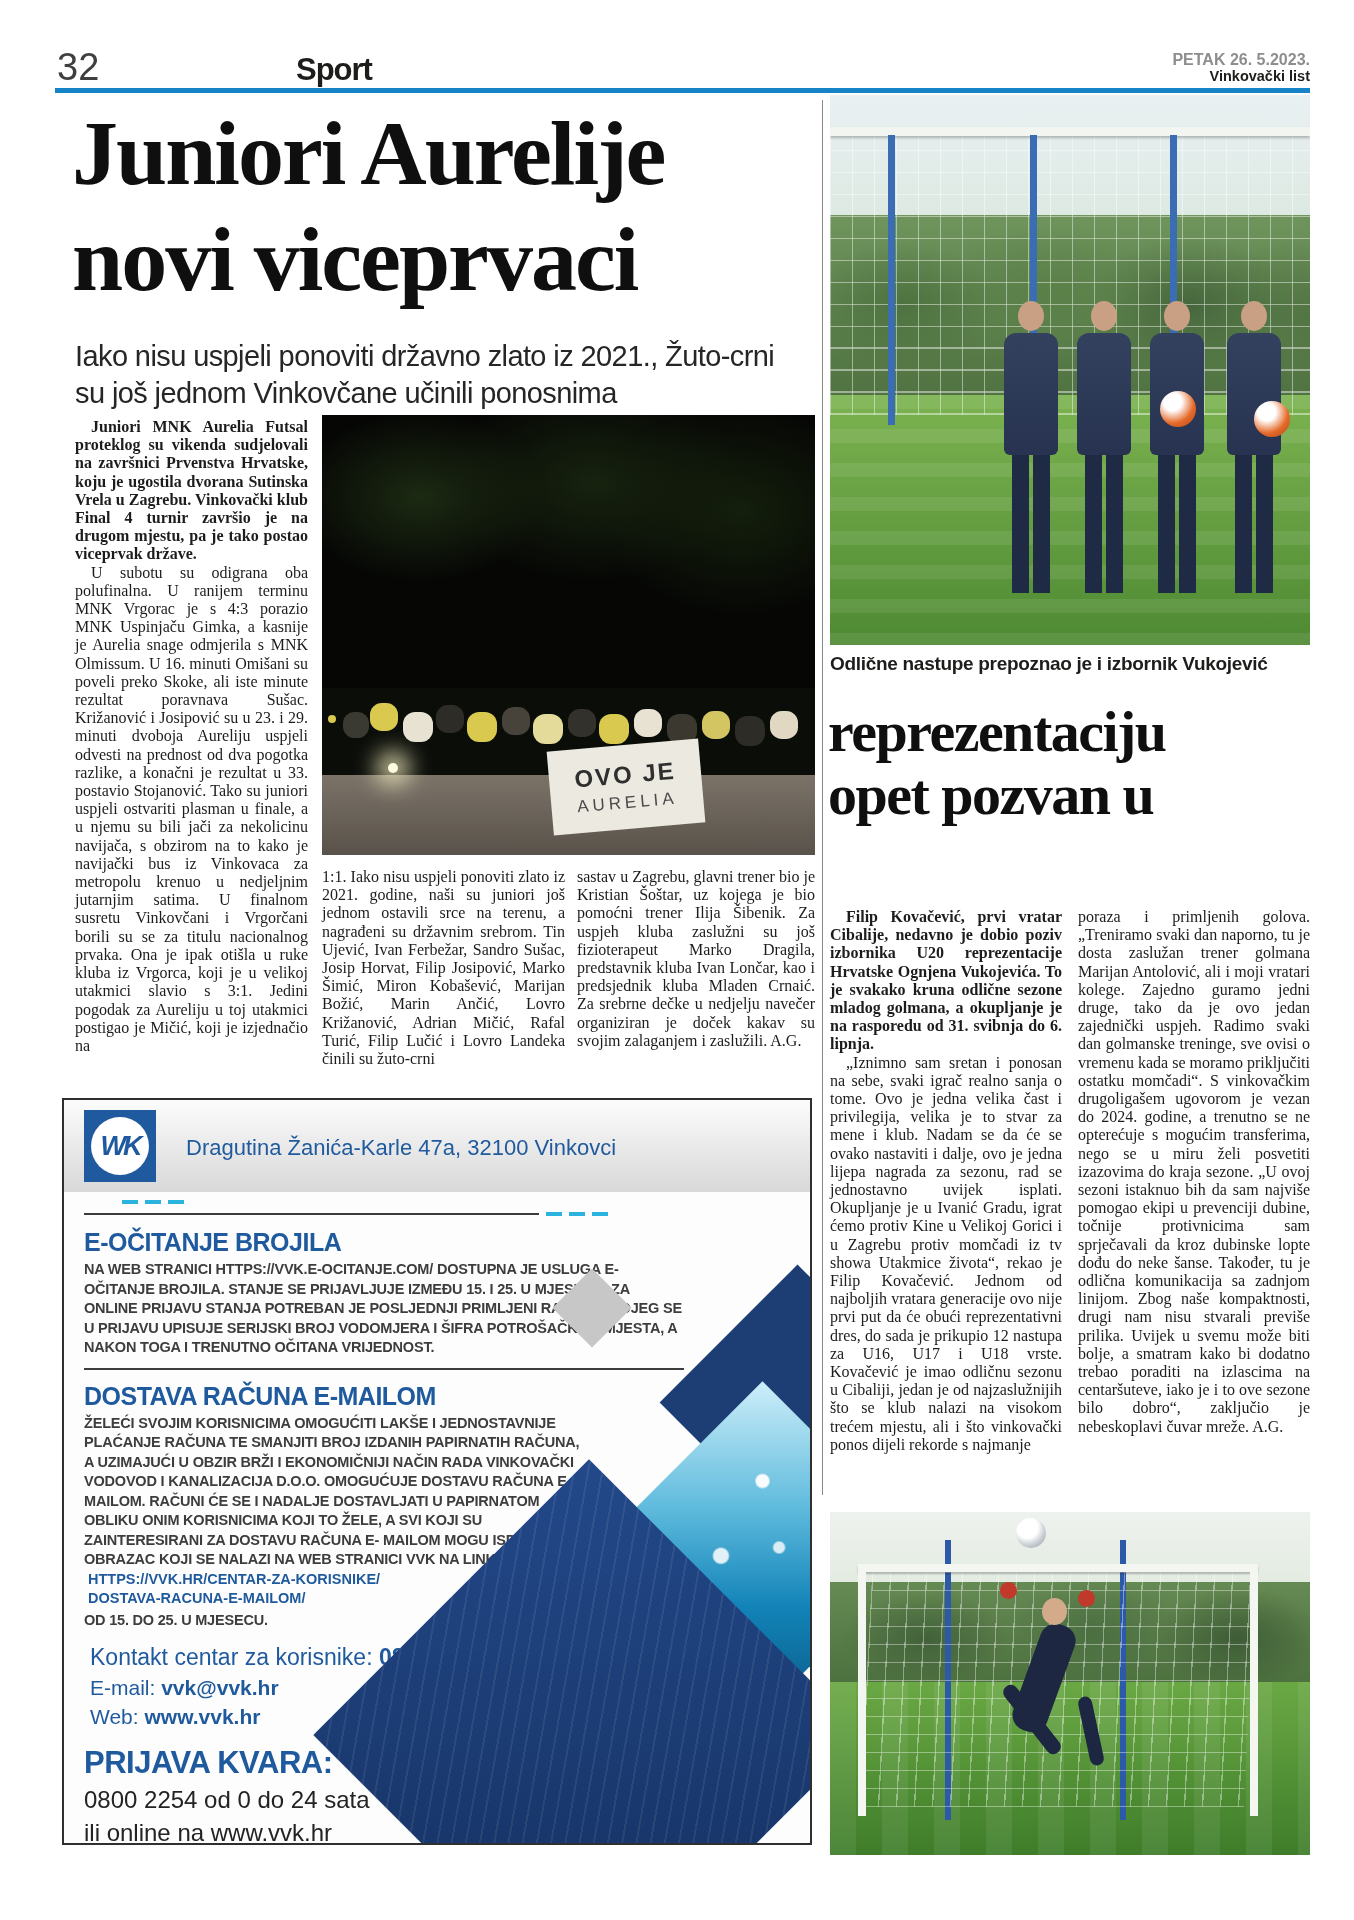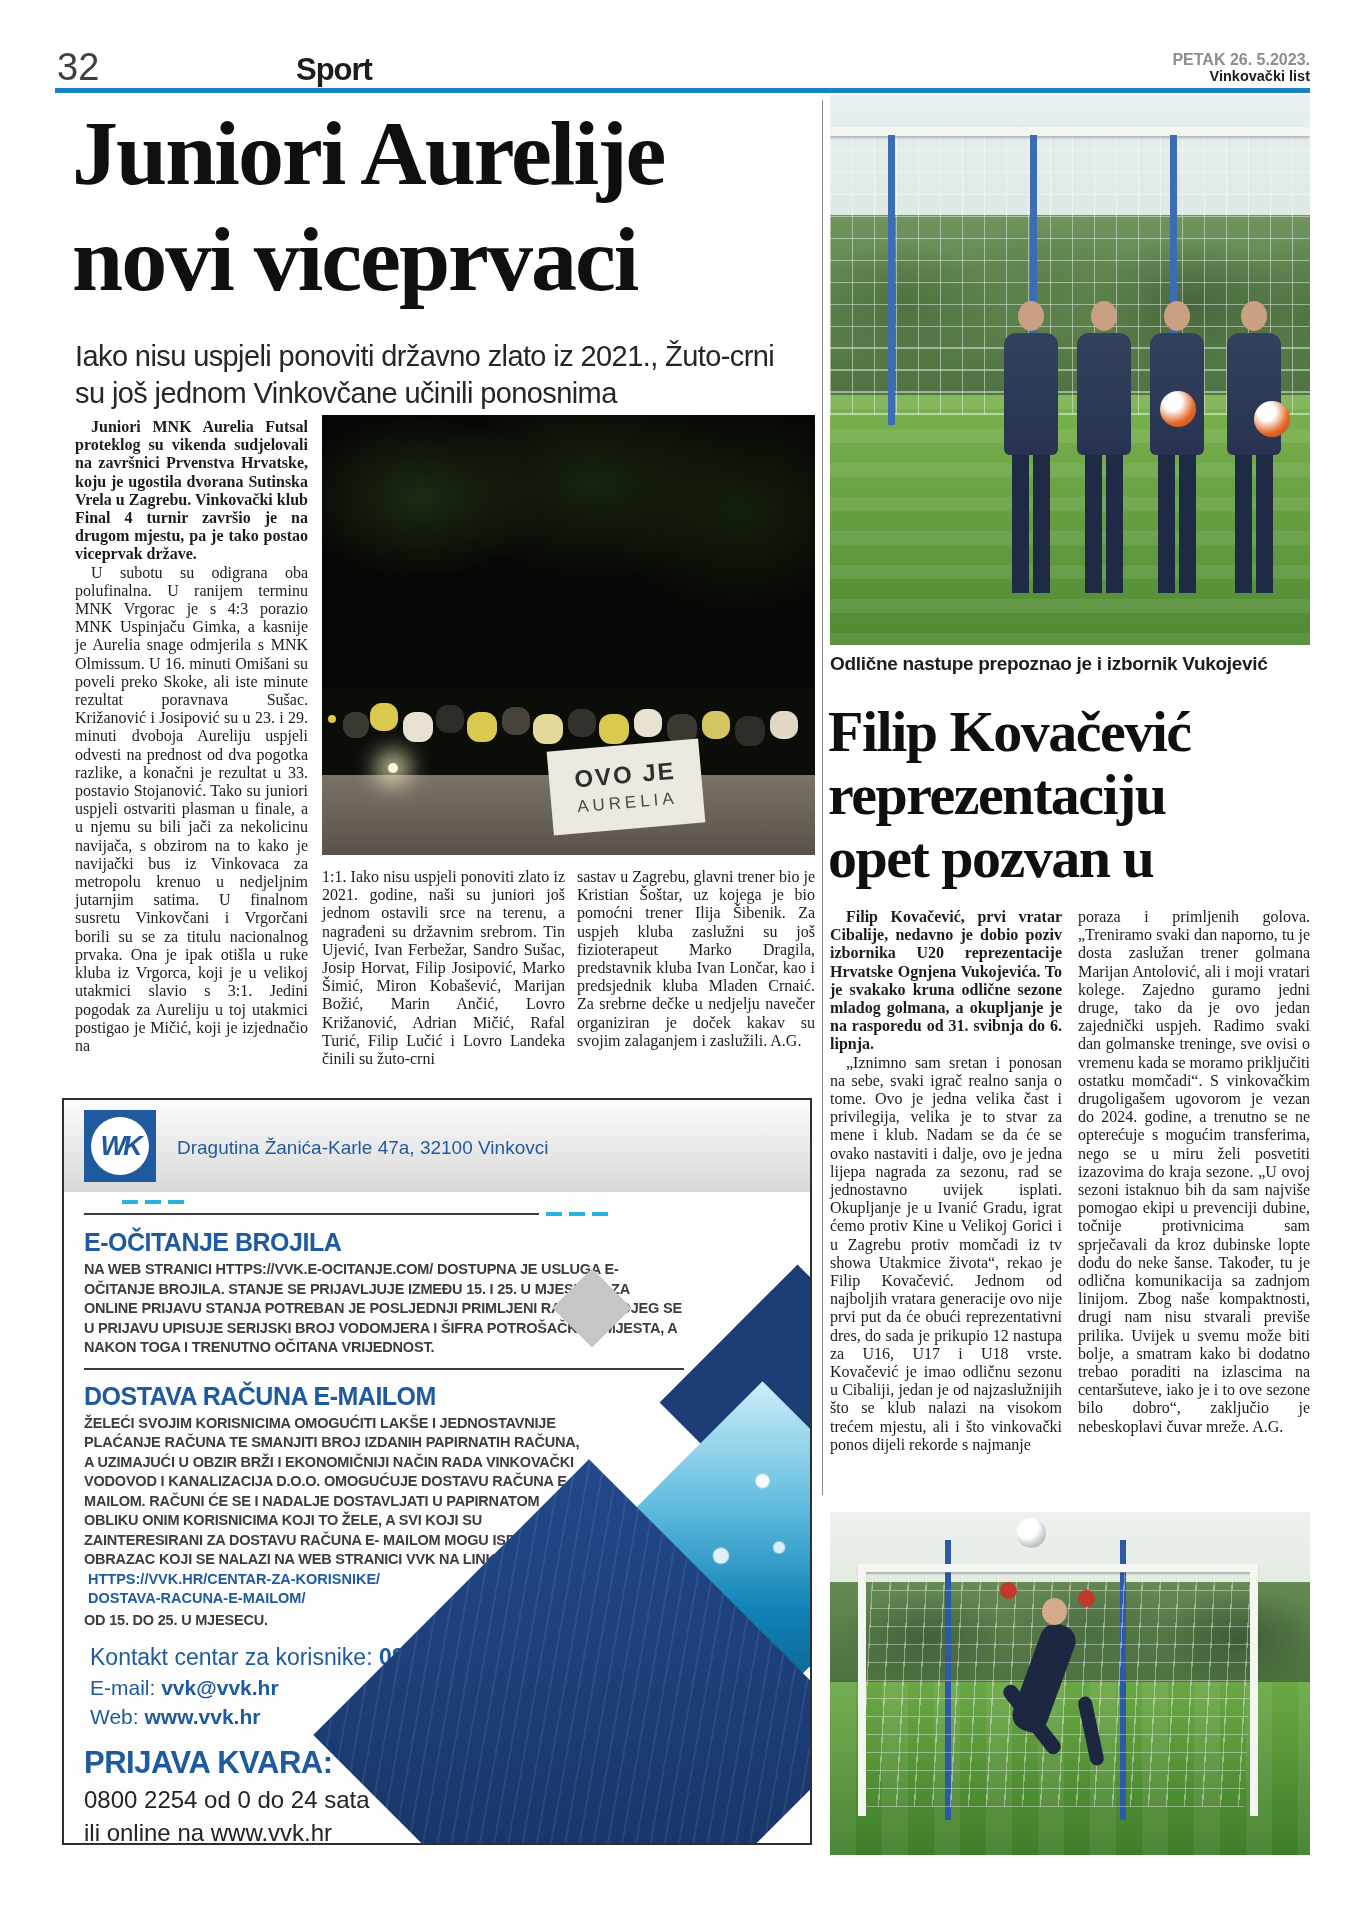--- a/index.html
+++ b/index.html
@@ -115,26 +115,26 @@
     transform:rotate(52deg);}
   .gk-leg2{left:226px;top:212px;width:70px;height:14px;background:#1d2742;border-radius:8px;
     transform:rotate(78deg);}
   .p3-ball{left:186px;top:6px;width:30px;height:30px;border-radius:50%;
     background:radial-gradient(circle at 38% 32%,#ffffff 0 38%,#cfd4d8 60%,#8f979d);}
 
   
   .ad{left:62px;top:1098px;width:750px;height:747px;border:2px solid #2f2f2f;box-sizing:border-box;
       overflow:hidden;font-family:"Liberation Sans",sans-serif;background:#fdfdfd;}
   .ad-band{height:92px;background:linear-gradient(180deg,#fcfcfc,#d8d8d8);display:flex;
-      align-items:center;gap:21px;padding-left:20px;}
+      align-items:center;gap:30px;padding-left:20px;}
   .vvk-logo{width:72px;height:72px;background:#1f5a9e;display:flex;align-items:center;justify-content:center;flex:0 0 auto;}
   .vvk-circle{width:58px;height:58px;background:#fff;border-radius:50%;display:flex;align-items:center;
       justify-content:center;font-weight:bold;font-style:italic;font-size:27px;color:#1f5a9e;letter-spacing:-3px;}
   .ad-company .c1{font-size:20px;font-weight:bold;color:#1f5a9e;letter-spacing:-0.3px;}
-  .ad-company .c2{font-size:19px;color:#1f5a9e;margin-top:4px;}
+  .ad-company .c2{font-size:22px;color:#1f5a9e;margin-top:4px;}
   .dashrow{display:flex;gap:7px;margin:8px 0 0 58px;}
   .dash{width:16px;height:4px;background:#2bb3e0;}
   .linerow{display:flex;align-items:center;gap:7px;margin:8px 20px 0 20px;}
   .longline{width:455px;height:2px;background:#3c3c3c;}
   .ad-h{color:#1f5a9e;font-size:25px;font-weight:bold;margin:12px 0 3px 20px;letter-spacing:-0.5px;}
   .ad-caps{margin:2px 0 0 20px;width:600px;font-size:14.5px;line-height:19.5px;font-weight:bold;
       color:#3d3d3d;letter-spacing:-0.2px;}
   .ad-caps.narrow{width:505px;}
   .ad-link{margin-left:24px;width:505px;font-size:14.5px;line-height:19.5px;font-weight:bold;color:#1f5a9e;}
   .ad-div2{width:600px;height:2px;background:#3c3c3c;margin:10px 0 0 20px;}
@@ -228,21 +228,20 @@
       <div class="head"></div>
       <div class="torso"></div>
       <div class="legs"></div>
     </div>
     <div class="abs ball" style="left:330px;top:296px;"></div>
     <div class="abs ball" style="left:424px;top:306px;"></div>
   </div>
 
   <div class="abs a2-caption">Odlične nastupe prepoznao je i izbornik Vukojević</div>
   <div class="abs a2-headline">
-    <div>Filip Kovačević</div>
     <div>reprezentaciju</div>
     <div>opet pozvan u</div>
   </div>
   <div class="abs a2c1 bodytxt">
     <p class="lead-b">Filip Kovačević, prvi vratar Cibalije, nedavno je dobio poziv izbornika U20 reprezentacije Hrvatske Ognjena Vukojevića. To je svakako kruna odlične sezone mladog golmana, a okupljanje je na rasporedu od 31. svibnja do 6. lipnja.</p>
     <p class="ind">„Iznimno sam sretan i ponosan na sebe, svaki igrač realno sanja o tome. Ovo je jedna velika čast i privilegija, velika je to stvar za mene i klub. Nadam se da će se ovako nastaviti i dalje, ovo je jedna lijepa nagrada za sezonu, rad se jednostavno uvijek isplati. Okupljanje je u Ivanić Gradu, igrat ćemo protiv Kine u Velikoj Gorici i u Zagrebu protiv momčadi iz tv showa Utakmice života“, rekao je Filip Kovačević. Jednom od najboljih vratara generacije ovo nije prvi put da će obući reprezentativni dres, do sada je prikupio 12 nastupa za U16, U17 i U18 vrste. Kovačević je imao odličnu sezonu u Cibaliji, jedan je od najzaslužnijih što se klub nalazi na visokom trećem mjestu, ali i što vinkovački ponos dijeli rekorde s najmanje</p>
   </div>
   <div class="abs a2c2 bodytxt">
     <p>poraza i primljenih golova. „Treniramo svaki dan naporno, tu je dosta zaslužan trener golmana Marijan Antolović, ali i moji vratari kolege. Zajedno guramo jedni druge, tako da je ovo jedan zajednički uspjeh. Radimo svaki dan golmanske treninge, sve ovisi o vremenu kada se moramo priključiti ostatku momčadi“. S vinkovačkim drugoligašem ugovorom je vezan do 2024. godine, a trenutno se ne opterećuje s mogućim transferima, nego se u miru želi posvetiti izazovima do kraja sezone. „U ovoj sezoni istaknuo bih da sam najviše pomogao ekipi u prevenciji dubine, točnije protivnicima sam sprječavali da kroz dubinske lopte dođu do neke šanse. Također, tu je odlična komunikacija sa zadnjom linijom. Zbog naše kompaktnosti, drugi nam nisu stvarali previše prilika. Uvijek u svemu može biti bolje, a smatram kako bi dodatno trebao poraditi na izlascima na centaršuteve, iako je i to ove sezone bilo dobro“, zaključio je nebeskoplavi čuvar mreže. A.G.</p>
   </div>

